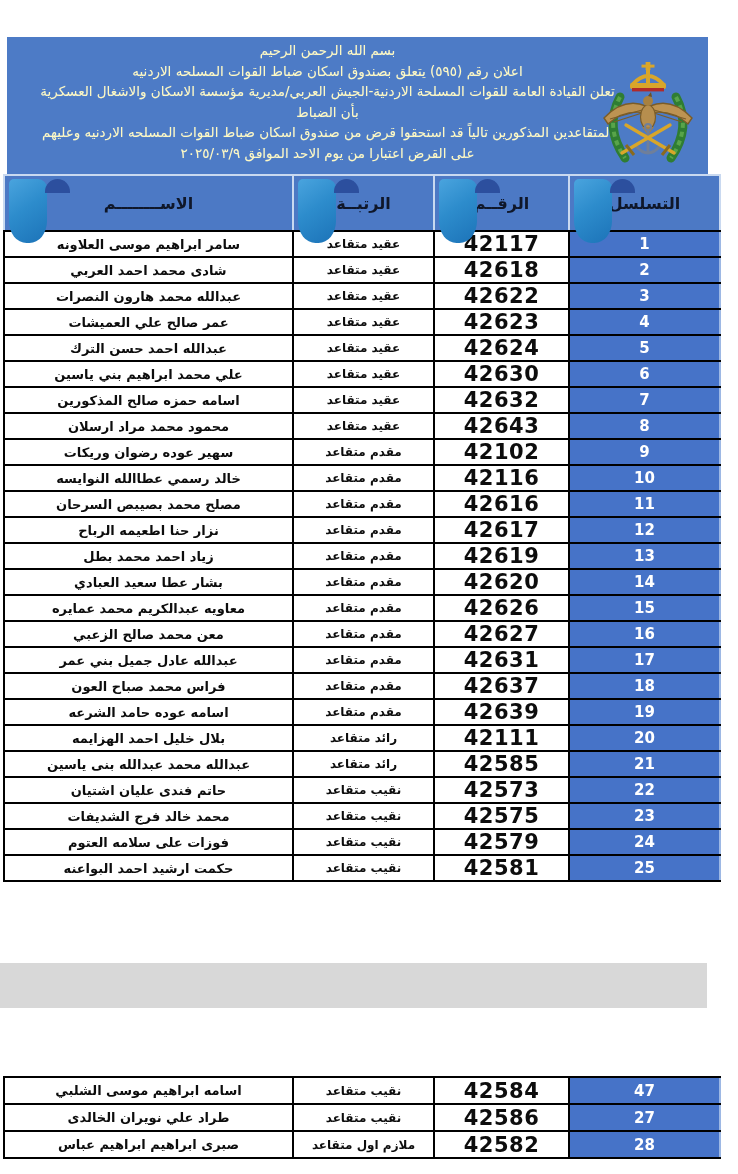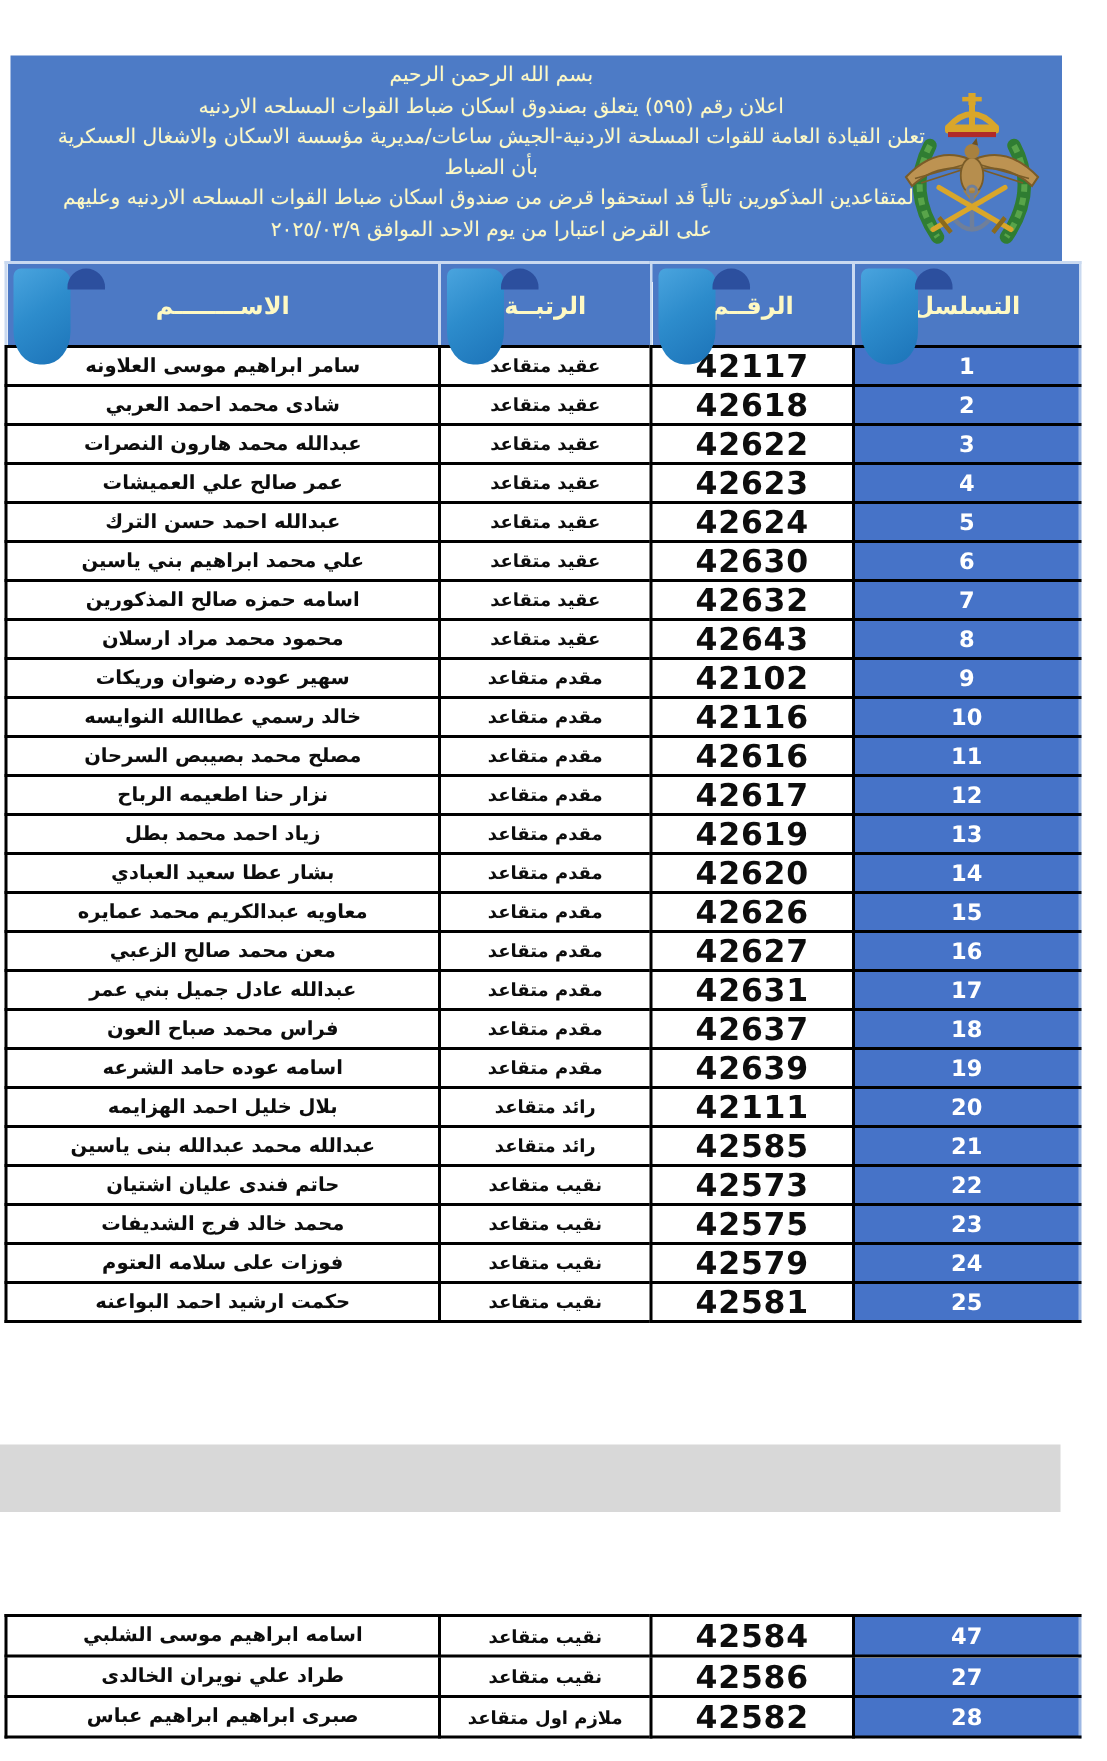--- a/index.html
+++ b/index.html
@@ -25,21 +25,21 @@
   
   table{border-collapse:collapse;direction:rtl;table-layout:fixed;}
   .tbl{position:absolute;left:3px;width:716px;}
   .tbl-top{top:174px;}
   .tbl-bottom{top:1076px;}
   col.c-serial{width:151px;}
   col.c-number{width:135px;}
   col.c-rank{width:141px;}
   col.c-name{width:289px;}
   th{
-    position:relative;height:54px;background:#4c79c5;color:#fef9c3;
+    position:relative;height:54px;background:#4c79c5;color:#0f172a;
     font-size:16px;font-weight:bold;text-align:center;vertical-align:middle;
     border:2px solid #c9d9f0;border-bottom:2px solid #000;padding:0;
   }
   th .hdr-label{position:relative;z-index:3;}
   td{
     height:24px;padding:0 4px;border:2px solid #000;background:#ffffff;
     text-align:center;vertical-align:middle;color:#0d0d0d;overflow:hidden;
     white-space:nowrap;
   }
   .tbl-bottom td{height:25px;}
@@ -65,21 +65,21 @@
     position:absolute;left:0;top:963px;width:707px;height:45px;background:#d8d8d8;
   }
 </style>
 </head>
 <body>
 
 <div class="banner">
   <div class="banner-text">
     <div class="banner-line">بسم الله الرحمن الرحيم</div>
     <div class="banner-line">اعلان رقم (٥٩٥) يتعلق بصندوق اسكان ضباط القوات المسلحه الاردنيه</div>
-    <div class="banner-line">تعلن القيادة العامة للقوات المسلحة الاردنية-الجيش ساعات/مديرية مؤسسة الاسكان والاشغال العسكرية</div>
+    <div class="banner-line">تعلن القيادة العامة للقوات المسلحة الاردنية-الجيش العربي/مديرية مؤسسة الاسكان والاشغال العسكرية</div>
     <div class="banner-line">بأن الضباط</div>
     <div class="banner-line">المتقاعدين المذكورين تالياً قد استحقوا قرض من صندوق اسكان ضباط القوات المسلحه الاردنيه وعليهم</div>
     <div class="banner-line">على القرض اعتبارا من  يوم الاحد الموافق ٢٠٢٥/٠٣/٩</div>
   </div>
   <svg class="logo" viewBox="0 0 100 110" xmlns="http://www.w3.org/2000/svg">
 
     <path d="M22,36 Q6,66 27,97" fill="none" stroke="#2f7d32" stroke-width="9" stroke-linecap="round"></path>
     <path d="M78,36 Q94,66 73,97" fill="none" stroke="#2f7d32" stroke-width="9" stroke-linecap="round"></path>
     <path d="M22,36 Q6,66 27,97" fill="none" stroke="#58a44a" stroke-width="4" stroke-dasharray="5,4"></path>
     <path d="M78,36 Q94,66 73,97" fill="none" stroke="#58a44a" stroke-width="4" stroke-dasharray="5,4"></path>

